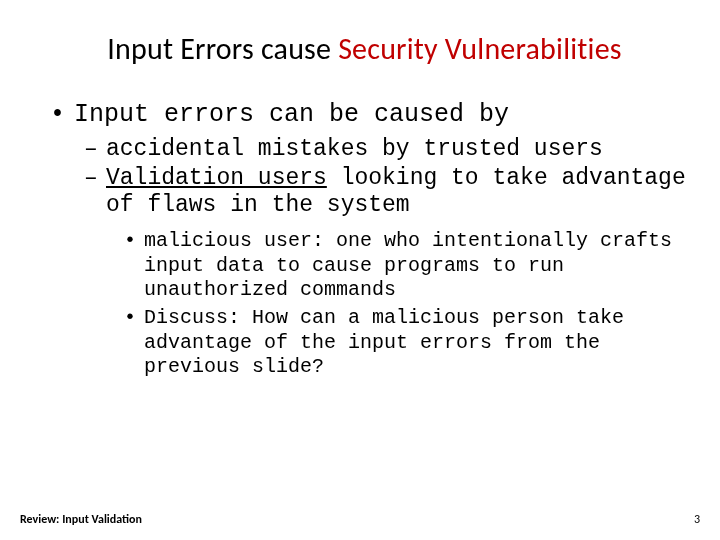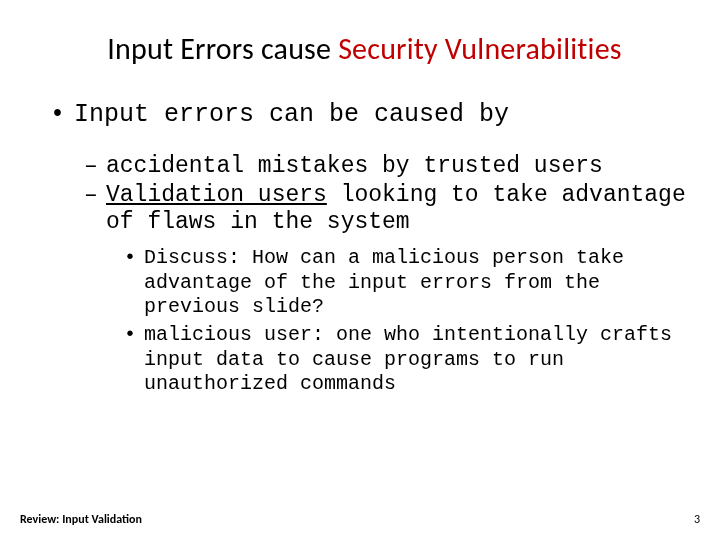--- a/index.html
+++ b/index.html
@@ -5,21 +5,21 @@
   * { margin: 0; padding: 0; box-sizing: border-box; }
   html, body { width: 720px; height: 540px; background: #fff; font-family: Calibri, "Segoe UI", Arial, sans-serif; color: #000; }
   .slide { position: relative; width: 720px; height: 540px; padding: 24px 31px 28px 40px; }
   .title { font-size: 30px; font-weight: 400; text-align: center; margin-top: 6px; margin-bottom: 34px; letter-spacing: 0.2px; }
   .title .red { color: #c00000; }
   .body { font-size: 25px; line-height: 1.15; }
   ul { list-style: none; font-family: Liberation Mono, monospace; }
   .lvl1 { margin-left: 8px; }
   .lvl1 > li { position: relative; padding-left: 26px; margin-bottom: 8px; }
   .lvl1 > li::before { content: "•"; position: absolute; left: 2px; top: 0; font-size: 25px; }
-  .lvl2 { margin-top: 23px; margin-left: 10px; font-size: 23px; }
+  .lvl2 { margin-top: 6px; margin-left: 10px; font-size: 23px; }
   .lvl2 > li { position: relative; padding-left: 22px; margin-bottom: 2px; line-height: 1.18; }
   .lvl2 > li::before { content: "–"; position: absolute; left: 0; top: 0; }
   .underline { text-decoration: underline; }
   .lvl3 { margin-top: 10px; margin-left: 18px; font-size: 20px; }
   .lvl3 > li { position: relative; padding-left: 20px; margin-bottom: 4px; line-height: 1.22; }
   .lvl3 > li::before { content: "•"; position: absolute; left: 0; top: 0; font-size: 20px; }
   .footer-left { position: absolute; left: 20px; bottom: 14px; font-size: 12px; font-weight: 700; }
   .footer-right { position: absolute; right: 20px; bottom: 14px; font-size: 12px; }
 </style>
 </head>
@@ -36,24 +36,24 @@
       <li>
         <span>Input errors can be caused by</span>
         <ul class="lvl2">
           <li>
             <span>accidental mistakes by trusted users</span>
           </li>
           <li>
             <span class="underline">Validation users</span><span> looking to take advantage of flaws in the system</span>
             <ul class="lvl3">
               <li>
-                <span>Discuss: How can a malicious person take advantage of the input errors from the previous slide?</span>
+                <span>malicious user:  one who intentionally crafts input data to cause programs to run unauthorized commands</span>
               </li>
               <li>
-                <span>malicious user:  one who intentionally crafts input data to cause programs to run unauthorized commands</span>
+                <span>Discuss: How can a malicious person take advantage of the input errors from the previous slide?</span>
               </li>
             </ul>
           </li>
         </ul>
       </li>
     </ul>
   </div>
 
   <div class="footer-left">Review: Input Validation</div>
   <div class="footer-right">3</div>

